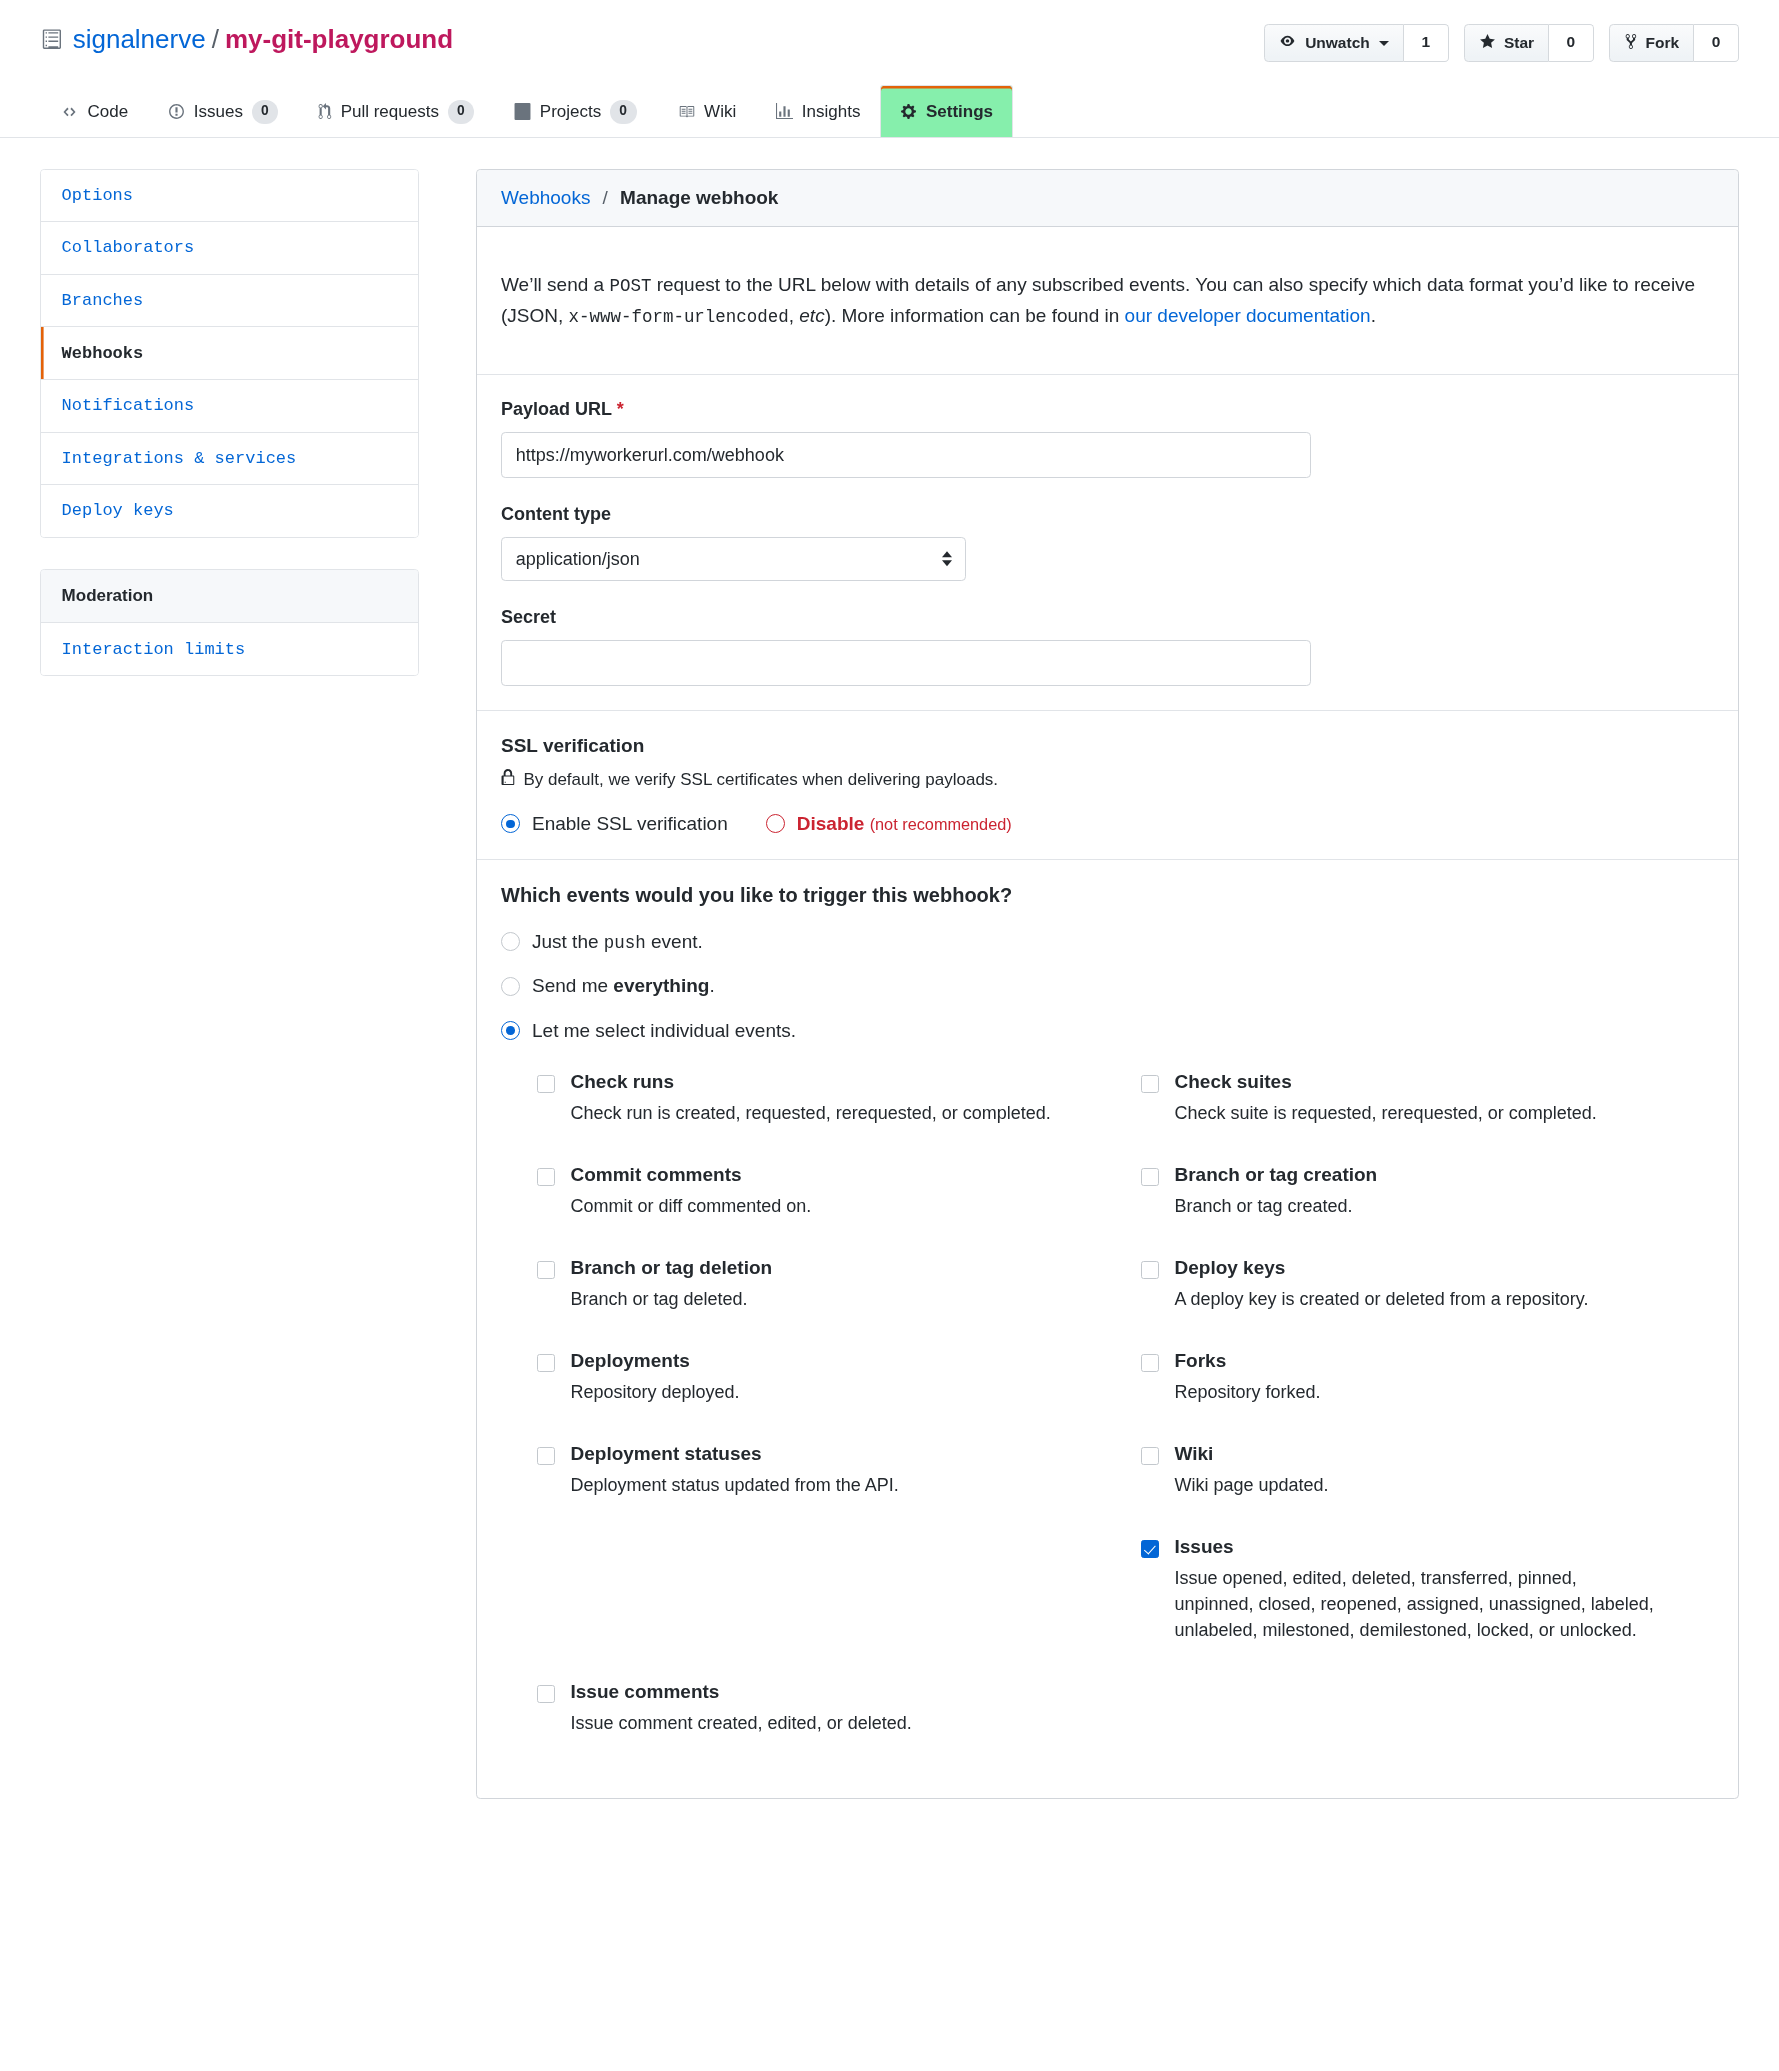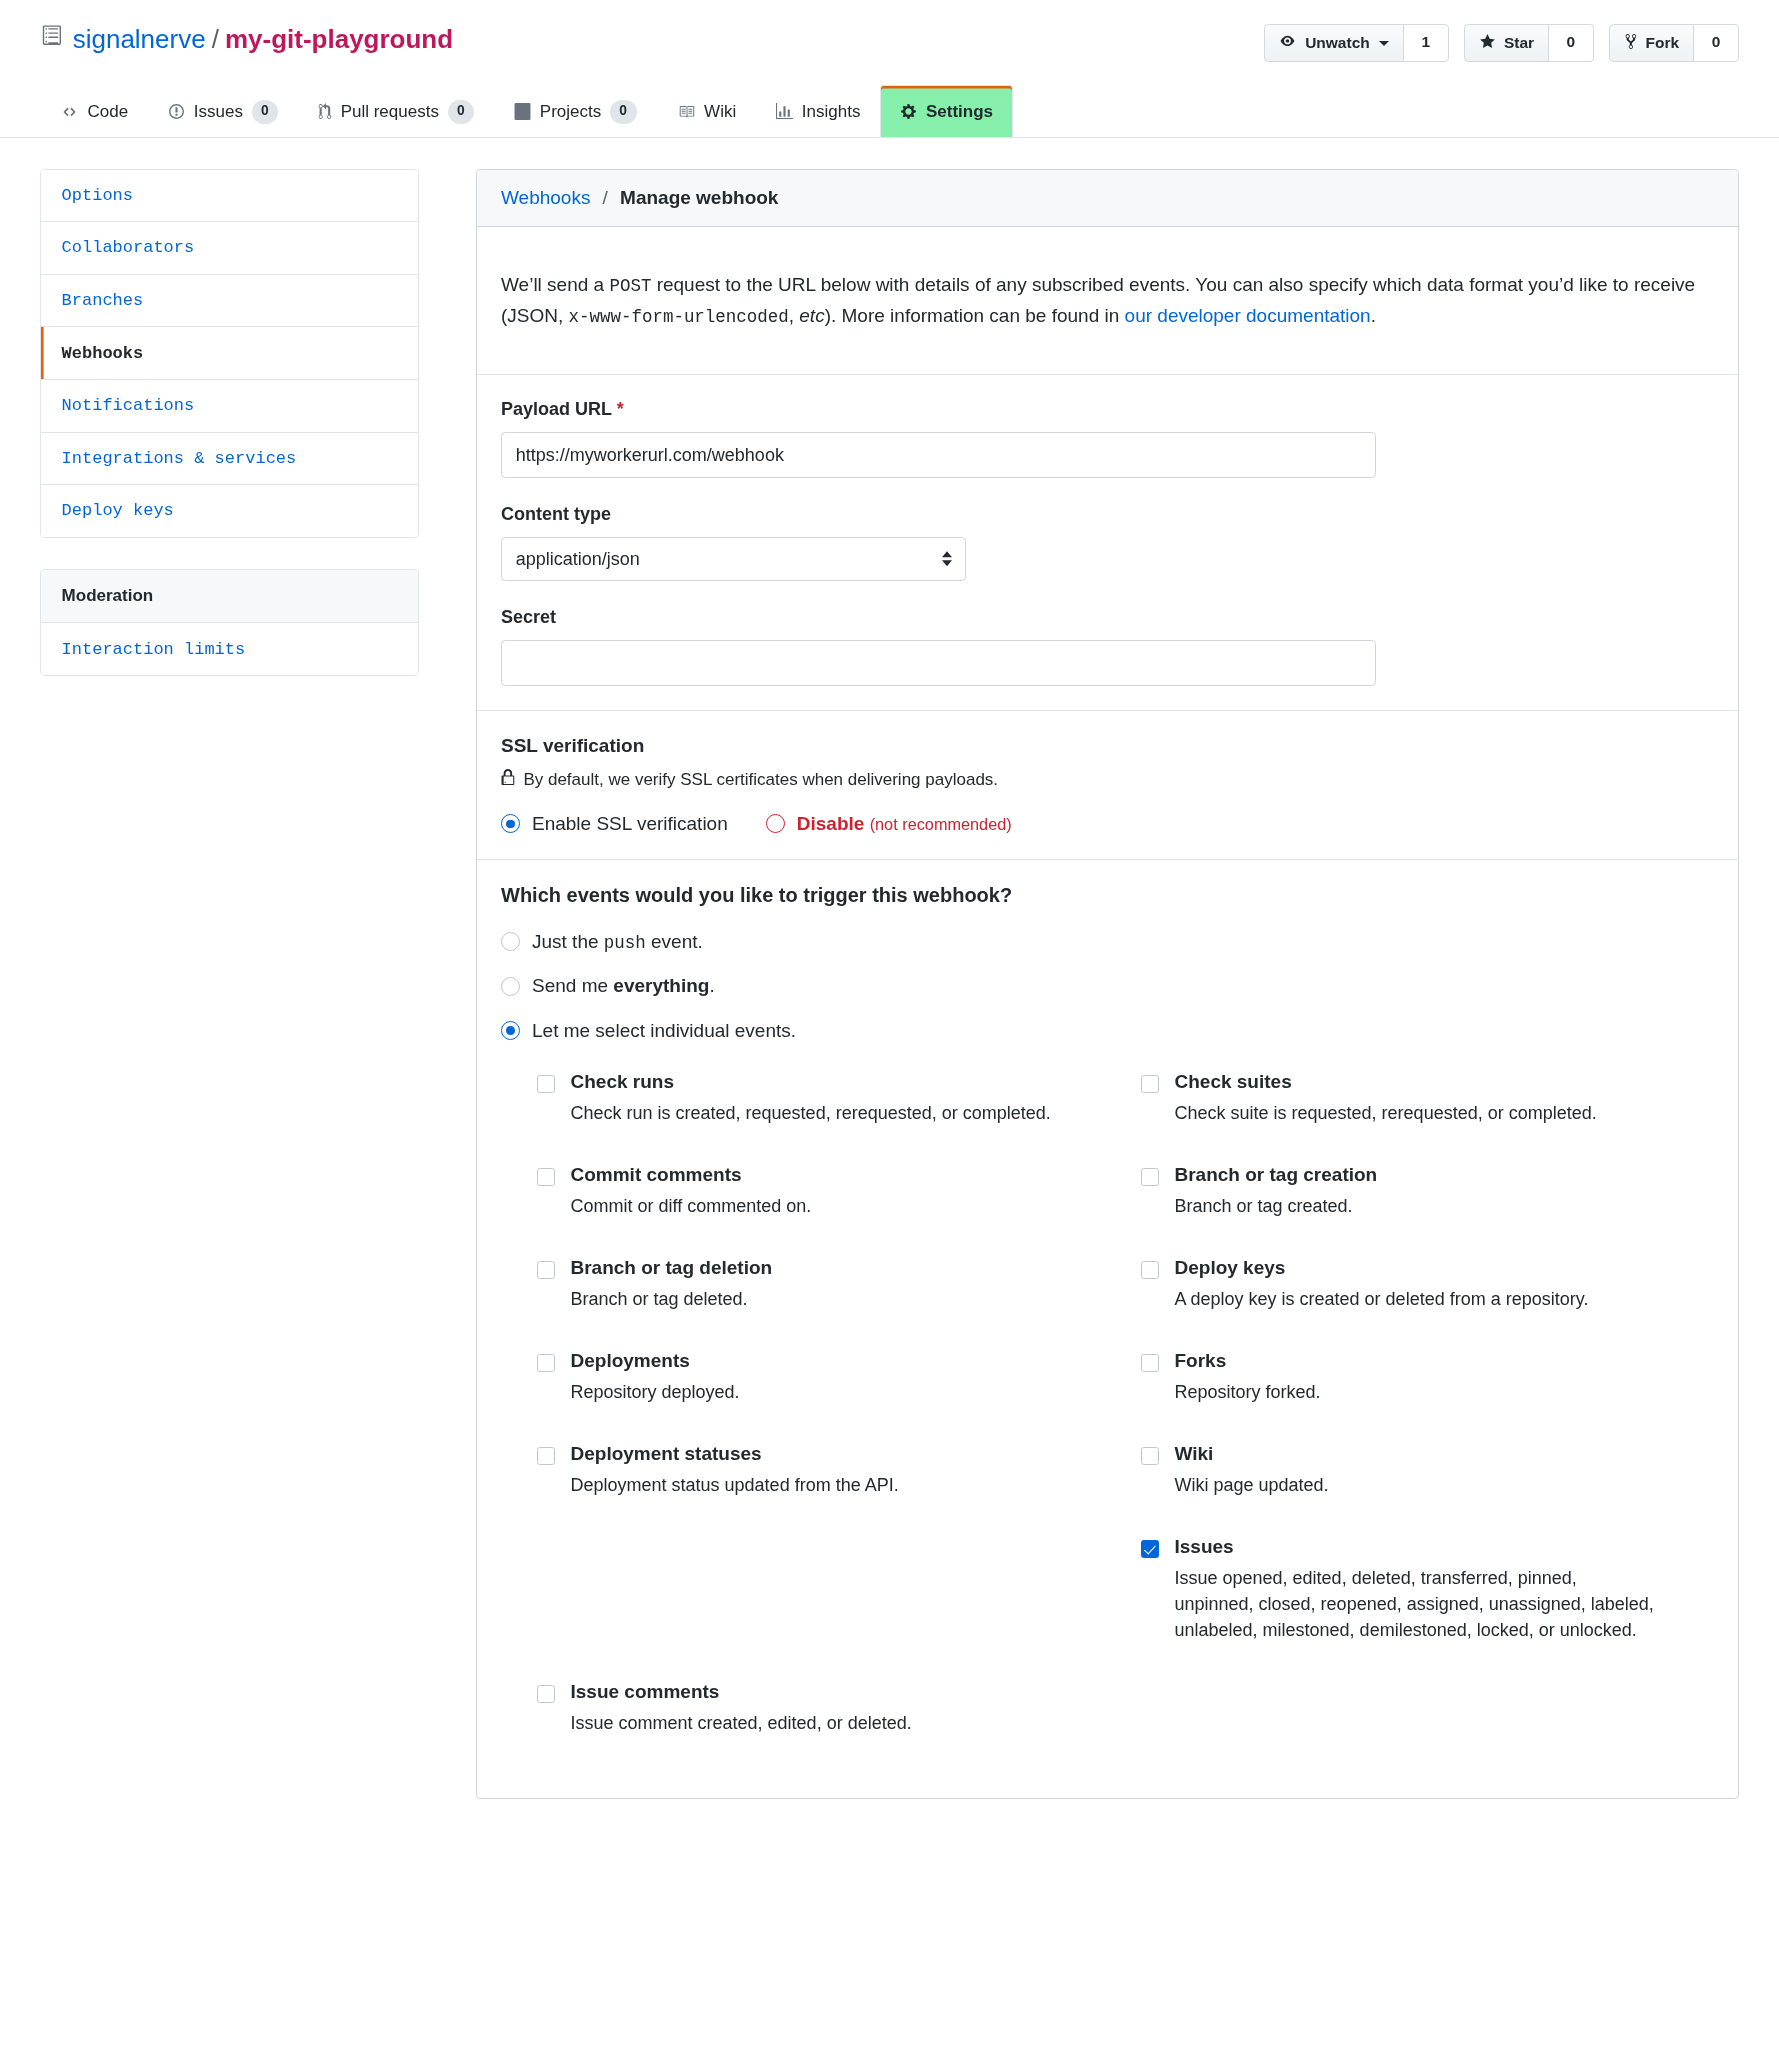--- a/index.html
+++ b/index.html
@@ -15,21 +15,21 @@
 
   
   .repo-header {
     padding: 24px 40px 0 40px;
     display: flex;
     align-items: flex-start;
     justify-content: space-between;
   }
   .repo-title {
     display: flex;
-    align-items: flex-start;
+    align-items: center;
     font-size: 26px;
     line-height: 1.2;
   }
   .repo-title .repo-icon {
     margin-right: 10.3px;
     color: #6a737d;
     display: inline-flex;
     align-items: center;
   }
   .repo-owner { color: #0366d6; font-weight: 400; }
@@ -186,21 +186,21 @@
   .form-group { margin-bottom: 26px; }
   .form-group:last-child { margin-bottom: 0; }
   label.form-label {
     display: block;
     font-size: 18px;
     font-weight: 600;
     margin-bottom: 12px;
   }
   .req { color: #cb2431; font-weight: 600; }
   input.text-input {
-    width: 875px;
+    width: 810px;
     font-size: 18px;
     padding: 11.2px 13.8px;
     border: 0.9px solid #d1d5da;
     border-radius: 4.3px;
     color: #24292e;
     font-family: "Liberation Sans", sans-serif;
     background: #fff;
   }
   input.text-input::placeholder { color: #b9bfc5; }
   .select-wrap { position: relative; width: 465px; }

